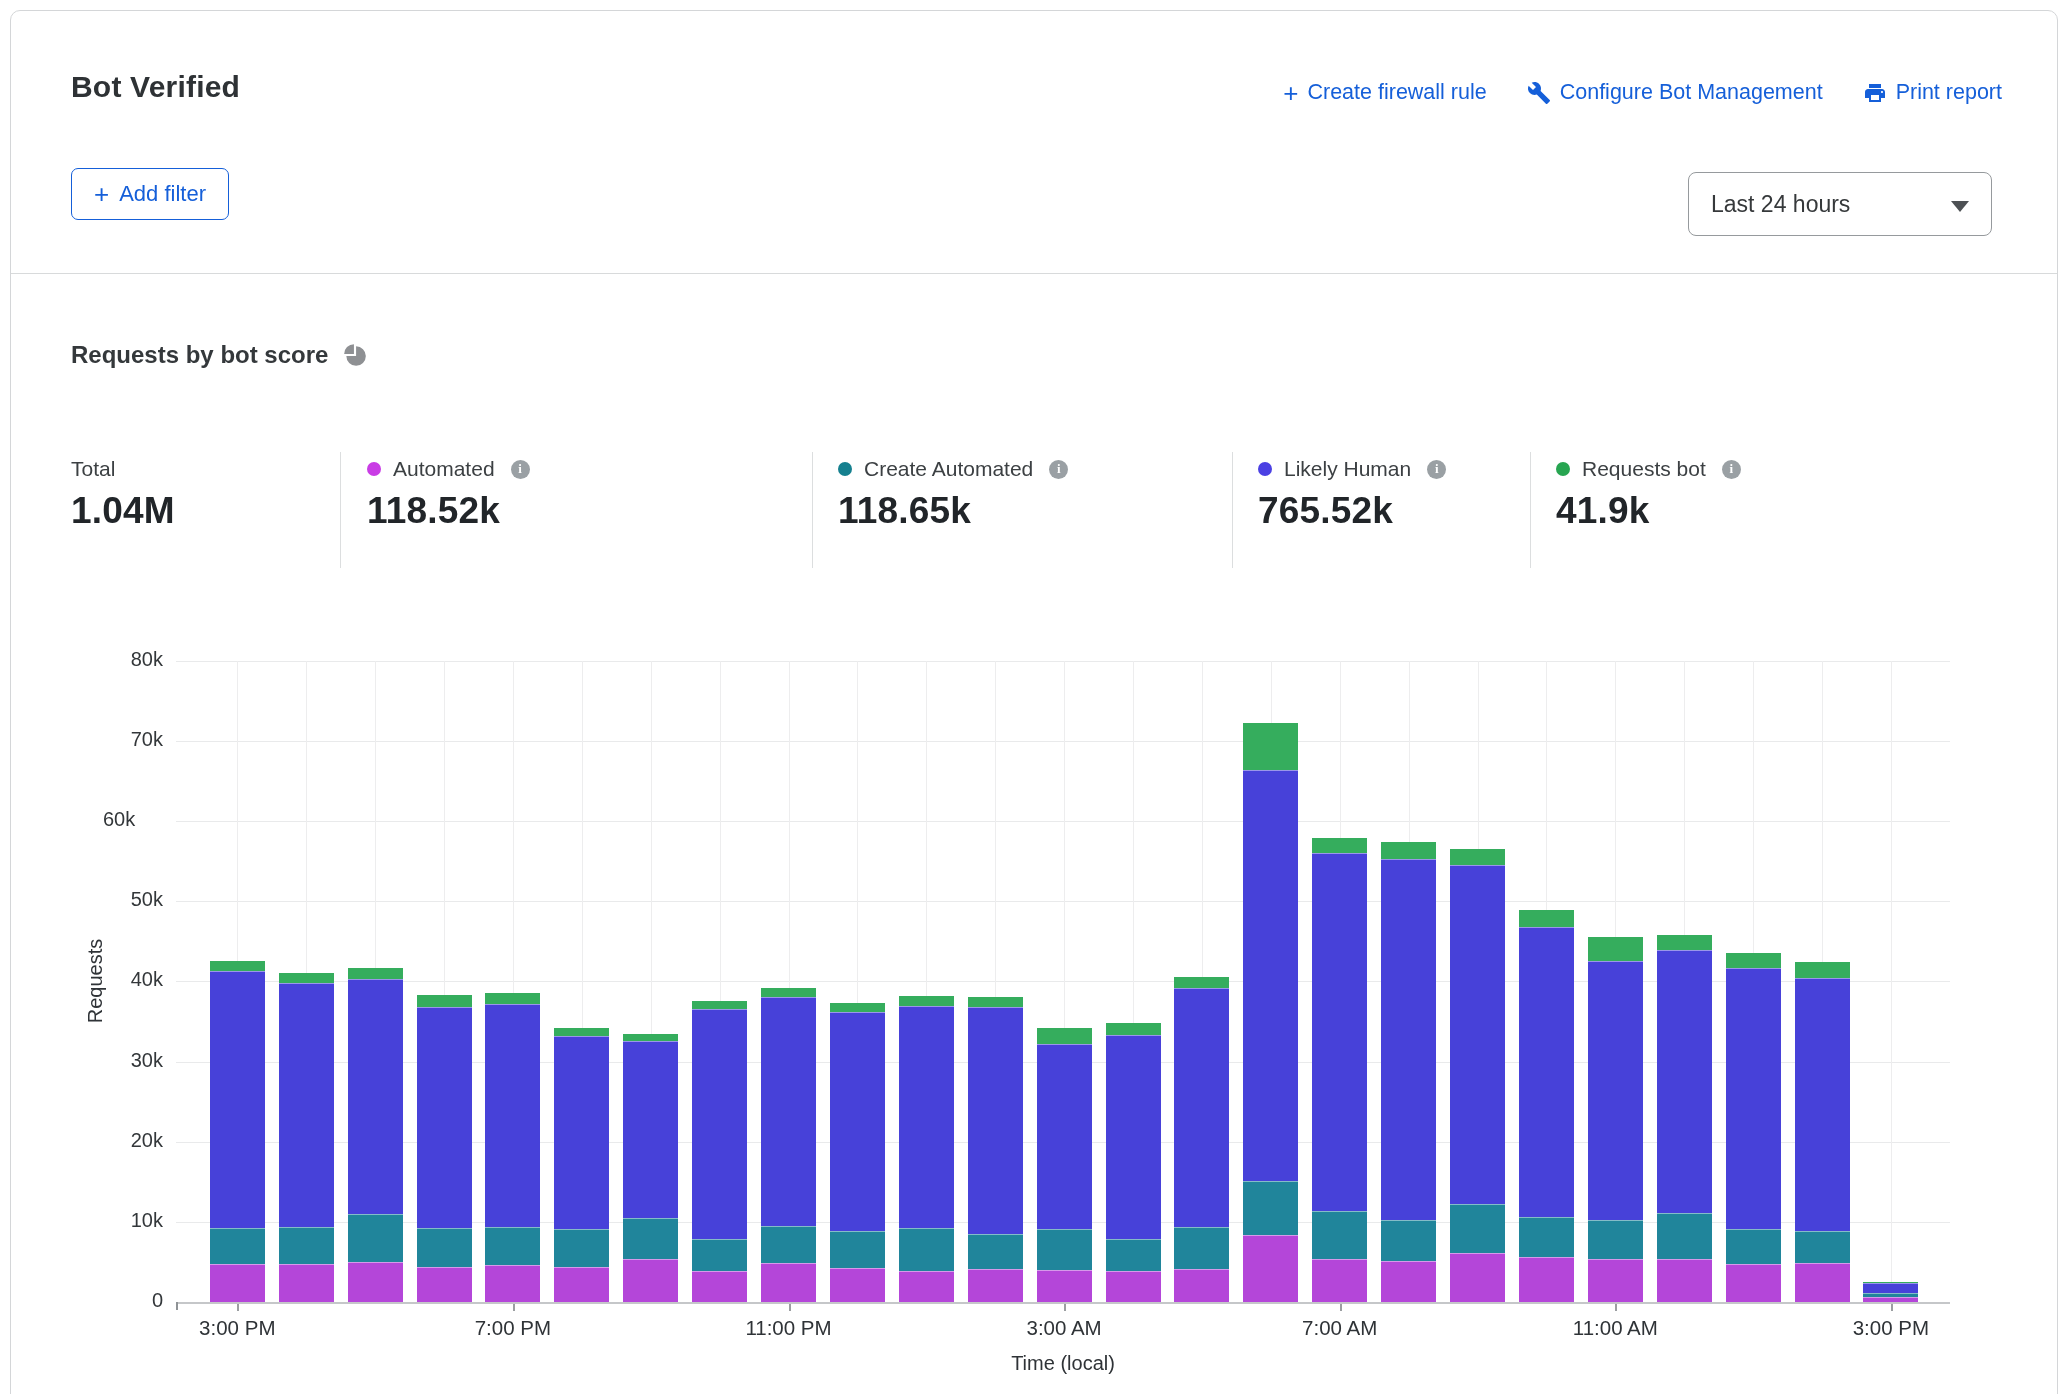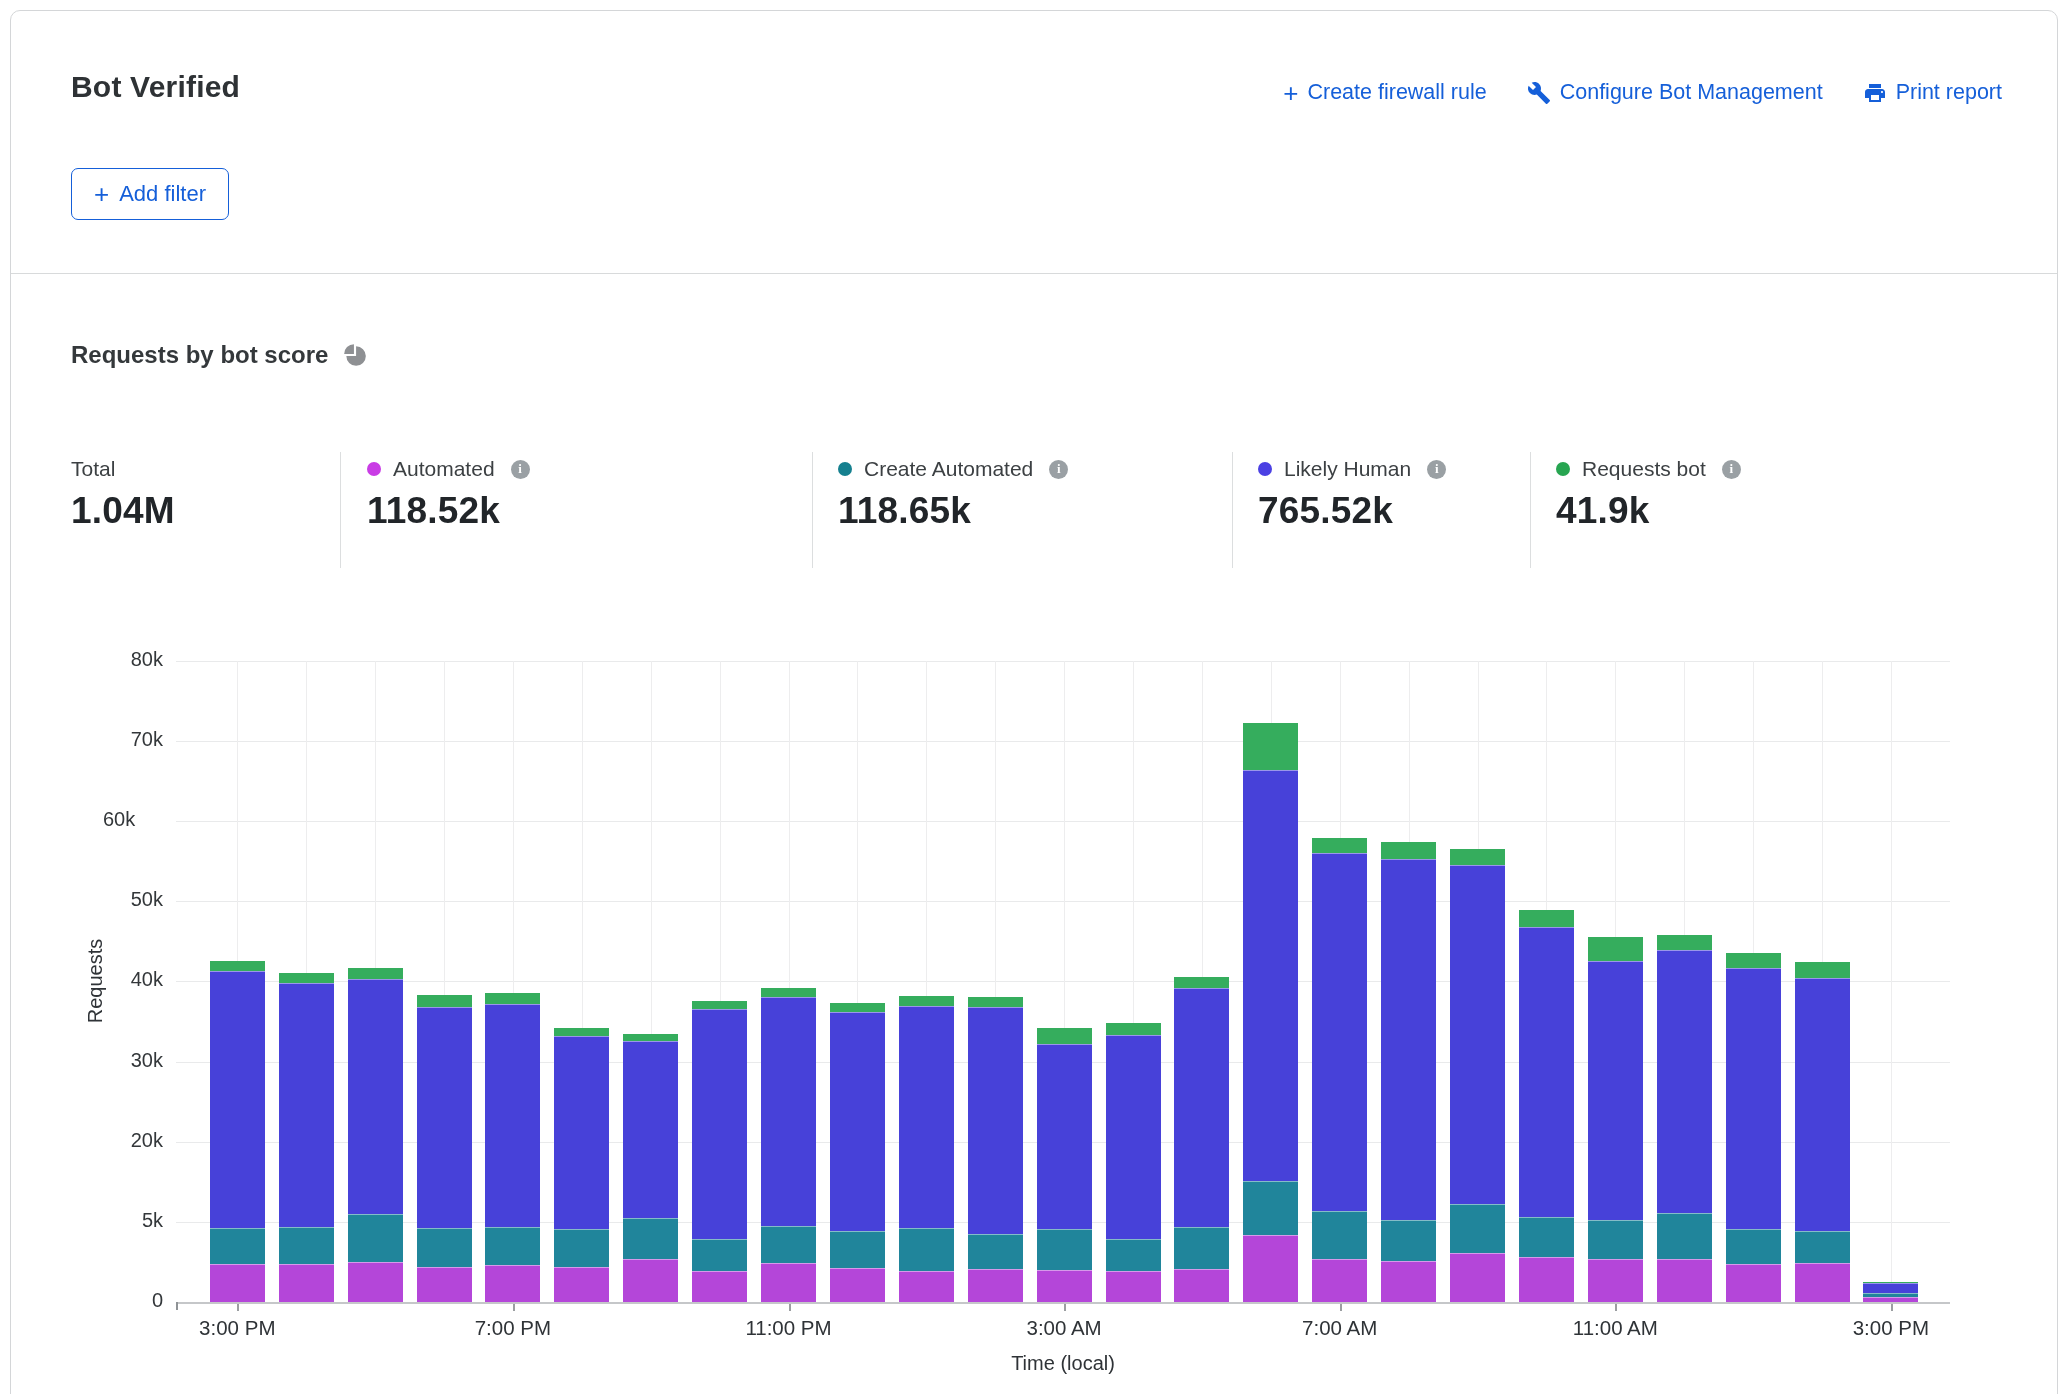--- a/index.html
+++ b/index.html
@@ -86,20 +86,24 @@
       </span>
       <span>Print report</span>
     </div>
   </div>
 
   <button class="btn-add-filter">
     <span class="plus-glyph">+</span>
     <span>Add filter</span>
   </button>
 
+  <div class="dropdown">
+    <span class="dropdown-value">Last 24 hours</span>
+    <span class="caret"></span>
+  </div>
 
   <div class="header-divider"></div>
 
   <div class="section-title-row">
     <span class="section-title">Requests by bot score</span>
     <span style="display:inline-flex;">
       <svg width="26" height="26" viewBox="0 0 24 24" fill="#8e9093">
         <path d="M13 13 L13 4 A9 9 0 1 1 4 13 Z"></path>
         <path d="M11 11 L2 11 A9 9 0 0 1 11 2 Z"></path>
       </svg>
@@ -139,21 +143,21 @@
   <div class="stat-label-row" style="left:1556px;">
     <span class="stat-dot" style="background: rgb(39, 165, 81);"></span>
     <span class="stat-label">Requests bot</span>
     <span class="info-icon">i</span>
   </div>
   <div class="stat-value" style="left:1556px;">41.9k</div>
 
   <div id="chart-layer">
       <div style="position: absolute; left: 103px; top: 1289px; width: 60px; text-align: right; font-size: 20px; color: rgb(51, 55, 58);">0</div>
       <div style="position: absolute; left: 176px; top: 1221.8px; width: 1774px; height: 1px; background: rgb(233, 234, 235);"></div>
-      <div style="position: absolute; left: 103px; top: 1208.8px; width: 60px; text-align: right; font-size: 20px; color: rgb(51, 55, 58);">5k</div>
+      <div style="position: absolute; left: 103px; top: 1208.8px; width: 60px; text-align: right; font-size: 20px; color: rgb(51, 55, 58);">10k</div>
       <div style="position: absolute; left: 176px; top: 1141.7px; width: 1774px; height: 1px; background: rgb(233, 234, 235);"></div>
       <div style="position: absolute; left: 103px; top: 1128.7px; width: 60px; text-align: right; font-size: 20px; color: rgb(51, 55, 58);">20k</div>
       <div style="position: absolute; left: 176px; top: 1061.5px; width: 1774px; height: 1px; background: rgb(233, 234, 235);"></div>
       <div style="position: absolute; left: 103px; top: 1048.5px; width: 60px; text-align: right; font-size: 20px; color: rgb(51, 55, 58);">30k</div>
       <div style="position: absolute; left: 176px; top: 981.3px; width: 1774px; height: 1px; background: rgb(233, 234, 235);"></div>
       <div style="position: absolute; left: 103px; top: 968.3px; width: 60px; text-align: right; font-size: 20px; color: rgb(51, 55, 58);">40k</div>
       <div style="position: absolute; left: 176px; top: 901.2px; width: 1774px; height: 1px; background: rgb(233, 234, 235);"></div>
       <div style="position: absolute; left: 103px; top: 888.2px; width: 60px; text-align: right; font-size: 20px; color: rgb(51, 55, 58);">50k</div>
       <div style="position: absolute; left: 176px; top: 821px; width: 1774px; height: 1px; background: rgb(233, 234, 235);"></div>
       <div style="position: absolute; left: 103px; top: 808px; width: 60px; text-align: left; font-size: 20px; color: rgb(51, 55, 58);">60k</div>

